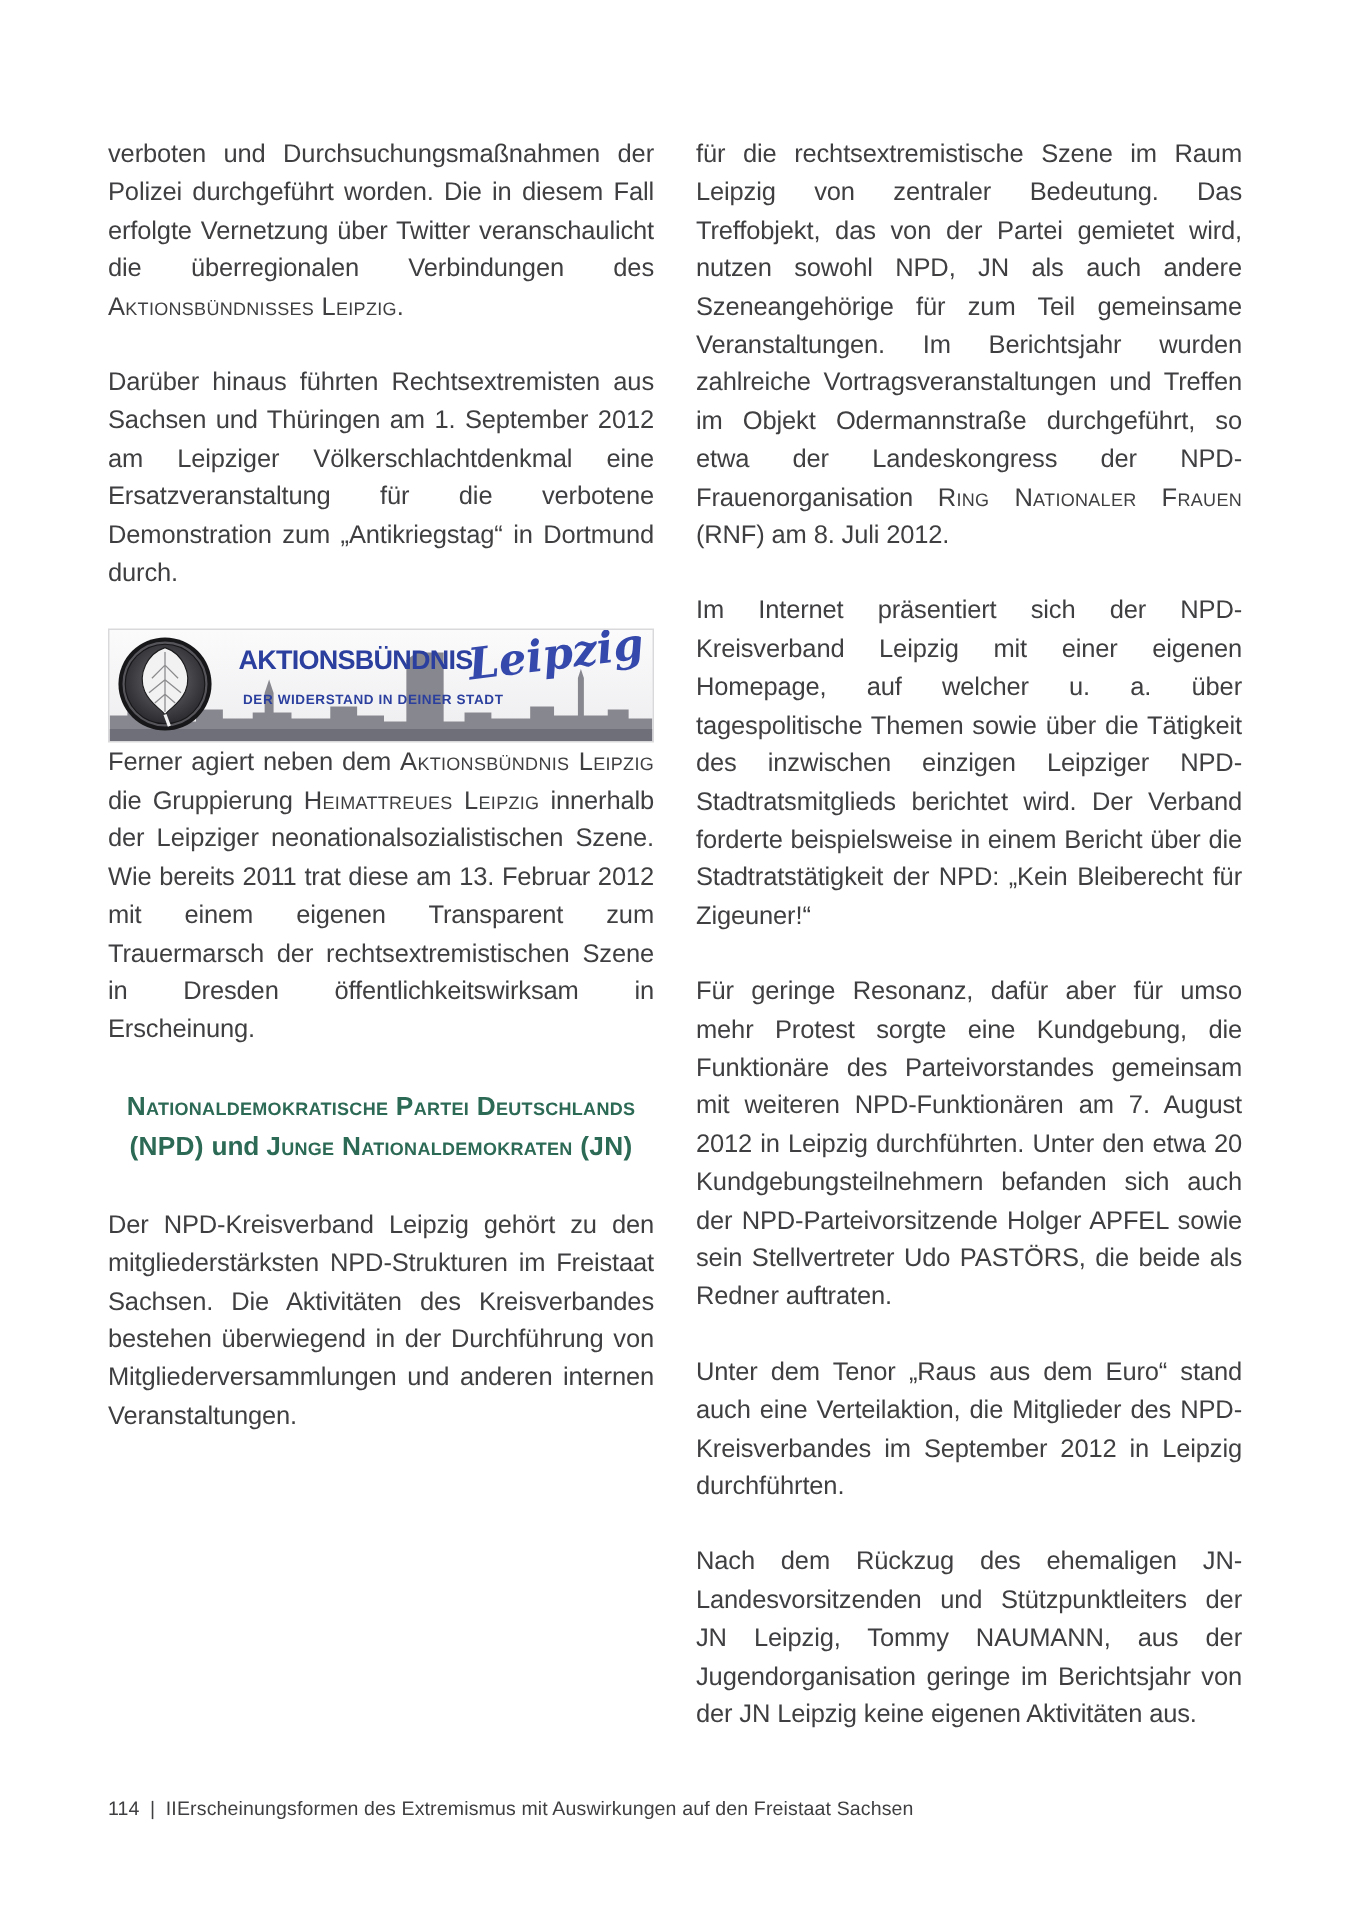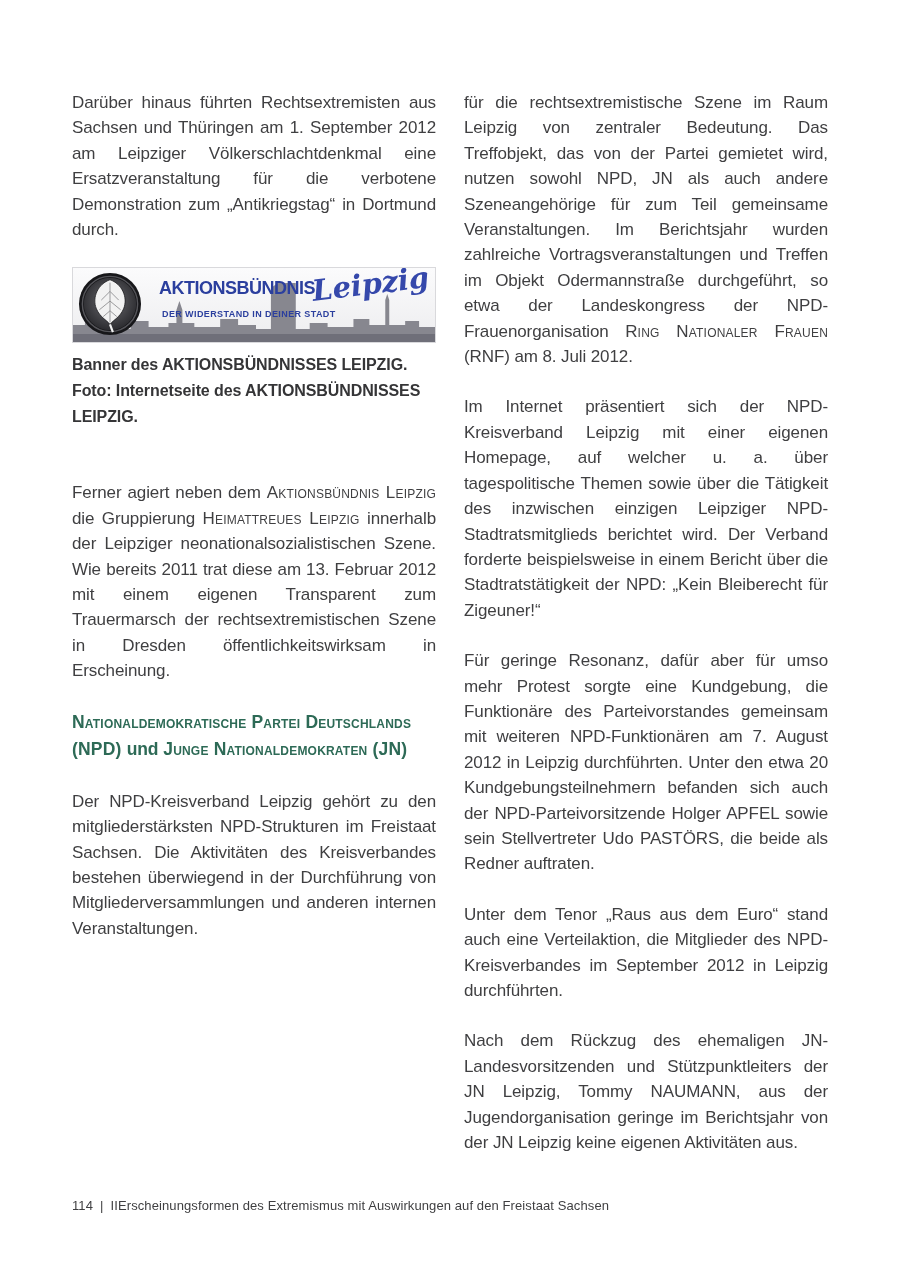--- a/index.html
+++ b/index.html
@@ -32,21 +32,21 @@
     letter-spacing:-0.1px;
   }
   .col p{margin:0 0 25px 0;}
   .sc{font-variant:small-caps;letter-spacing:0.2px;}
   h2.green{
     color:var(--accent-green);
     font-size:17.5px;
     line-height:27px;
     font-weight:700;
     margin:2px 0 26px 0;
-    text-align:left;
+    text-align:center;
   }
   figure{margin:0 0 0 0;}
   .banner{
     position:relative;
     width:362px;height:74px;
     border:1px solid #d9d9dc;
     background:linear-gradient(#fbfbfc,#ededef);
     overflow:hidden;
   }
   .banner svg.skyline{position:absolute;left:0;top:0;width:100%;height:100%;}
@@ -95,20 +95,21 @@
   }
   .fsep{margin:0 7px;}
 </style>
 </head>
 <body>
 
 <div class="page">
   <div class="columns">
 
     <div class="col">
+      <p><span>verboten und Durchsuchungsmaßnahmen der Polizei durchgeführt worden. Die in diesem Fall erfolgte Vernetzung über Twitter veranschaulicht die überregionalen Verbindungen des </span><span class="sc">Aktionsbündnisses Leipzig</span><span>.</span></p>
       <p><span>Darüber hinaus führten Rechtsextremisten aus Sachsen und Thüringen am 1. September 2012 am Leipziger Völkerschlachtdenkmal eine Ersatzveranstaltung für die verbotene Demonstration zum „Antikriegstag“ in Dortmund durch.</span></p>
 
       <figure>
         <div class="banner">
           <svg class="skyline" viewBox="0 0 364 74" preserveAspectRatio="none" aria-hidden="true">
             <path fill="#87878f" d="M0 74 L0 57 L12 57 L12 51 L20 51 L20 57 L38 57 L38 61 L58 61 L58 53 L76 53 L76 59 L96 59 L96 55 L104 55 L104 42 L107 33 L110 42 L110 55 L122 55 L122 59 L148 59 L148 51 L166 51 L166 57 L184 57 L184 61 L199 61 L199 20 L206 15 L224 15 L224 61 L238 61 L238 55 L256 55 L256 59 L282 59 L282 51 L298 51 L298 57 L314 57 L314 32 L316 26 L318 32 L318 57 L334 57 L334 53 L348 53 L348 59 L364 59 L364 74 Z"></path>
             <rect x="0" y="66" width="364" height="8" fill="#6f6f79"></rect>
           </svg>
           <div class="badge">
             <svg viewBox="0 0 66 66" width="64" height="64" aria-hidden="true">
@@ -125,24 +126,20 @@
               <path d="M33 54 L36 62" stroke="#f2f2f2" stroke-width="2.2" fill="none"></path>
               <path d="M33 11 L33 52 M33 20 L24 29 M33 20 L42 29 M33 30 L22 39 M33 30 L44 39 M33 40 L26 46 M33 40 L40 46" stroke="#8d8d90" stroke-width="0.9" fill="none"></path>
             </svg>
           </div>
           <div class="btexts">
             <div class="btitle">AKTIONSBÜNDNIS</div>
             <div class="bsub">DER WIDERSTAND IN DEINER STADT</div>
           </div>
           <div class="bscript">Leipzig</div>
         </div>
-        <figcaption>
-          <div><span>Banner des AKTIONSBÜNDNISSES LEIPZIG.</span></div>
-          <div><span>Foto: Internetseite des AKTIONSBÜNDNISSES LEIPZIG.</span></div>
-        </figcaption>
       </figure>
 
       <p><span>Ferner agiert neben dem </span><span class="sc">Aktionsbündnis Leipzig</span><span> die Gruppierung </span><span class="sc">Heimattreues Leipzig</span><span> innerhalb der Leipziger neonationalsozialistischen Szene. Wie bereits 2011 trat diese am 13. Februar 2012 mit einem eigenen Transparent zum Trauermarsch der rechtsextremistischen Szene in Dresden öffentlichkeitswirksam in Erscheinung.</span></p>
 
       <h2 class="green">
         <span><span class="sc">Nationaldemokratische Partei Deutschlands</span></span><br>
         <span><span class="sc">(NPD) </span><span>und </span><span class="sc">Junge Nationaldemokraten (JN)</span></span>
       </h2>
 
       <p><span>Der NPD-Kreisverband Leipzig gehört zu den mitgliederstärksten NPD-Strukturen im Freistaat Sachsen. Die Aktivitäten des Kreisverbandes bestehen überwiegend in der Durchführung von Mitgliederversammlungen und anderen internen Veranstaltungen.</span></p>

